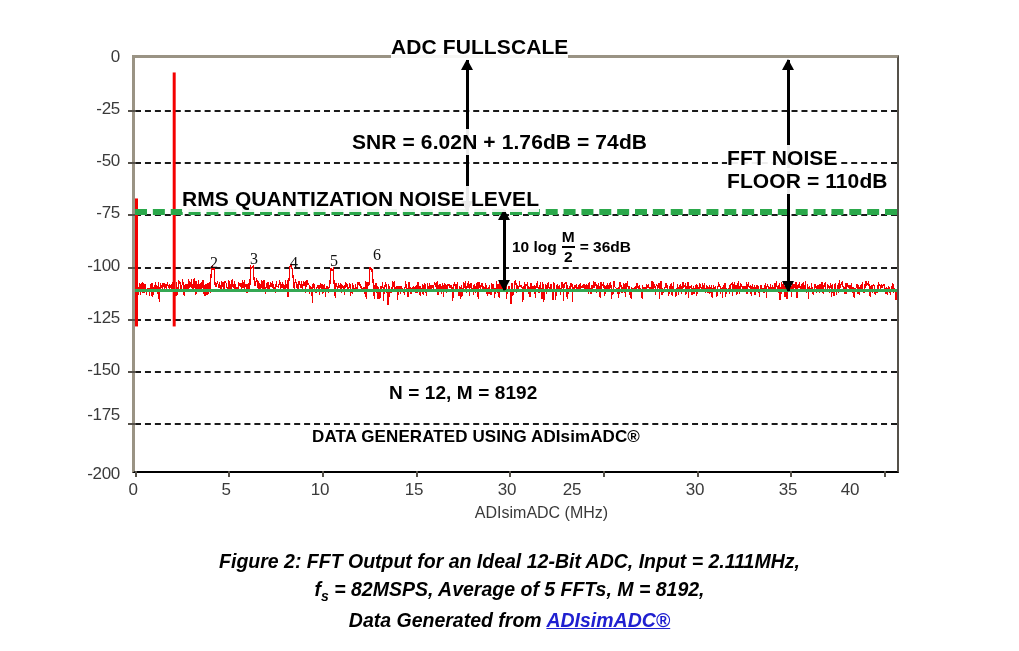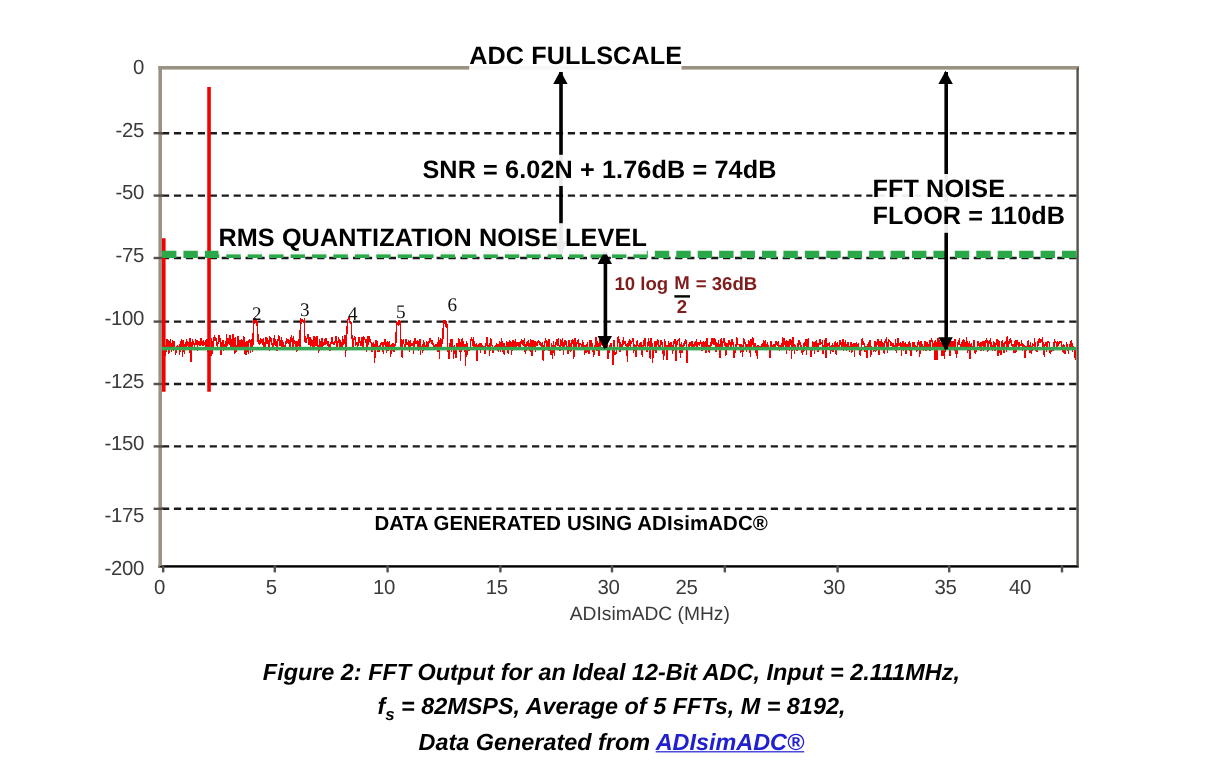--- a/index.html
+++ b/index.html
@@ -155,23 +155,24 @@
     position: absolute;
     font-size: 16px;
     color: #111111;
     font-family: "Liberation Serif", serif;
     background: rgba(255,255,255,0.0);
   }
   
   #formula-mlog {
     position: absolute;
     display: flex;
+    align-items: center;
     font-size: 15.5px;
     font-weight: bold;
-    color: #7f1d1d;
+    color: #000000;
     background: rgba(255,255,255,0.92);
     white-space: nowrap;
   }
   #formula-mlog .frac {
     display: inline-flex;
     flex-direction: column;
     align-items: center;
     margin: 0 3px;
     line-height: 1.0;
   }
@@ -203,21 +204,21 @@
 <div id="figure-root">
 
   <div id="y-axis-labels">
     <div class="yl" style="top:47px">0</div>
     <div class="yl" style="top:99px">-25</div>
     <div class="yl" style="top:151px">-50</div>
     <div class="yl" style="top:203px">-75</div>
     <div class="yl" style="top:256px">-100</div>
     <div class="yl" style="top:308px">-125</div>
     <div class="yl" style="top:360px">-150</div>
-    <div class="yl" style="top:420px">-175</div>
+    <div class="yl" style="top:405px">-175</div>
     <div class="yl" style="top:464px">-200</div>
   </div>
 
   <div id="x-axis-labels">
     <div class="xl" style="left:133px">0</div>
     <div class="xl" style="left:226px">5</div>
     <div class="xl" style="left:320px">10</div>
     <div class="xl" style="left:414px">15</div>
     <div class="xl" style="left:507px">30</div>
     <div class="xl" style="left:572px">25</div>
@@ -306,20 +307,21 @@
     <span class="frac">
       <span class="num">M</span>
       <span class="den">2</span>
     </span>
     <span>= 36dB</span>
   </div>
 
   <div class="anno-text" style="left:727px; top:145px">FFT NOISE</div>
   <div class="anno-text" style="left:727px; top:168px">FLOOR = 110dB</div>
 
+  <div class="anno-text" style="left:389px; top:381px; font-size:19px">N = 12, M = 8192</div>
 
   <div class="anno-text" style="left:312px; top:426px; font-size:17px">DATA GENERATED USING ADIsimADC®</div>
 
   <div id="caption">
     <div>Figure 2: FFT Output for an Ideal 12-Bit ADC, Input = 2.111MHz,</div>
     <div><span>f</span><span class="sub">s</span><span> = 82MSPS, Average of 5 FFTs, M = 8192,</span></div>
     <div><span>Data Generated from </span><a id="caption-link" href="#">ADIsimADC®</a></div>
   </div>
 
 </div>

